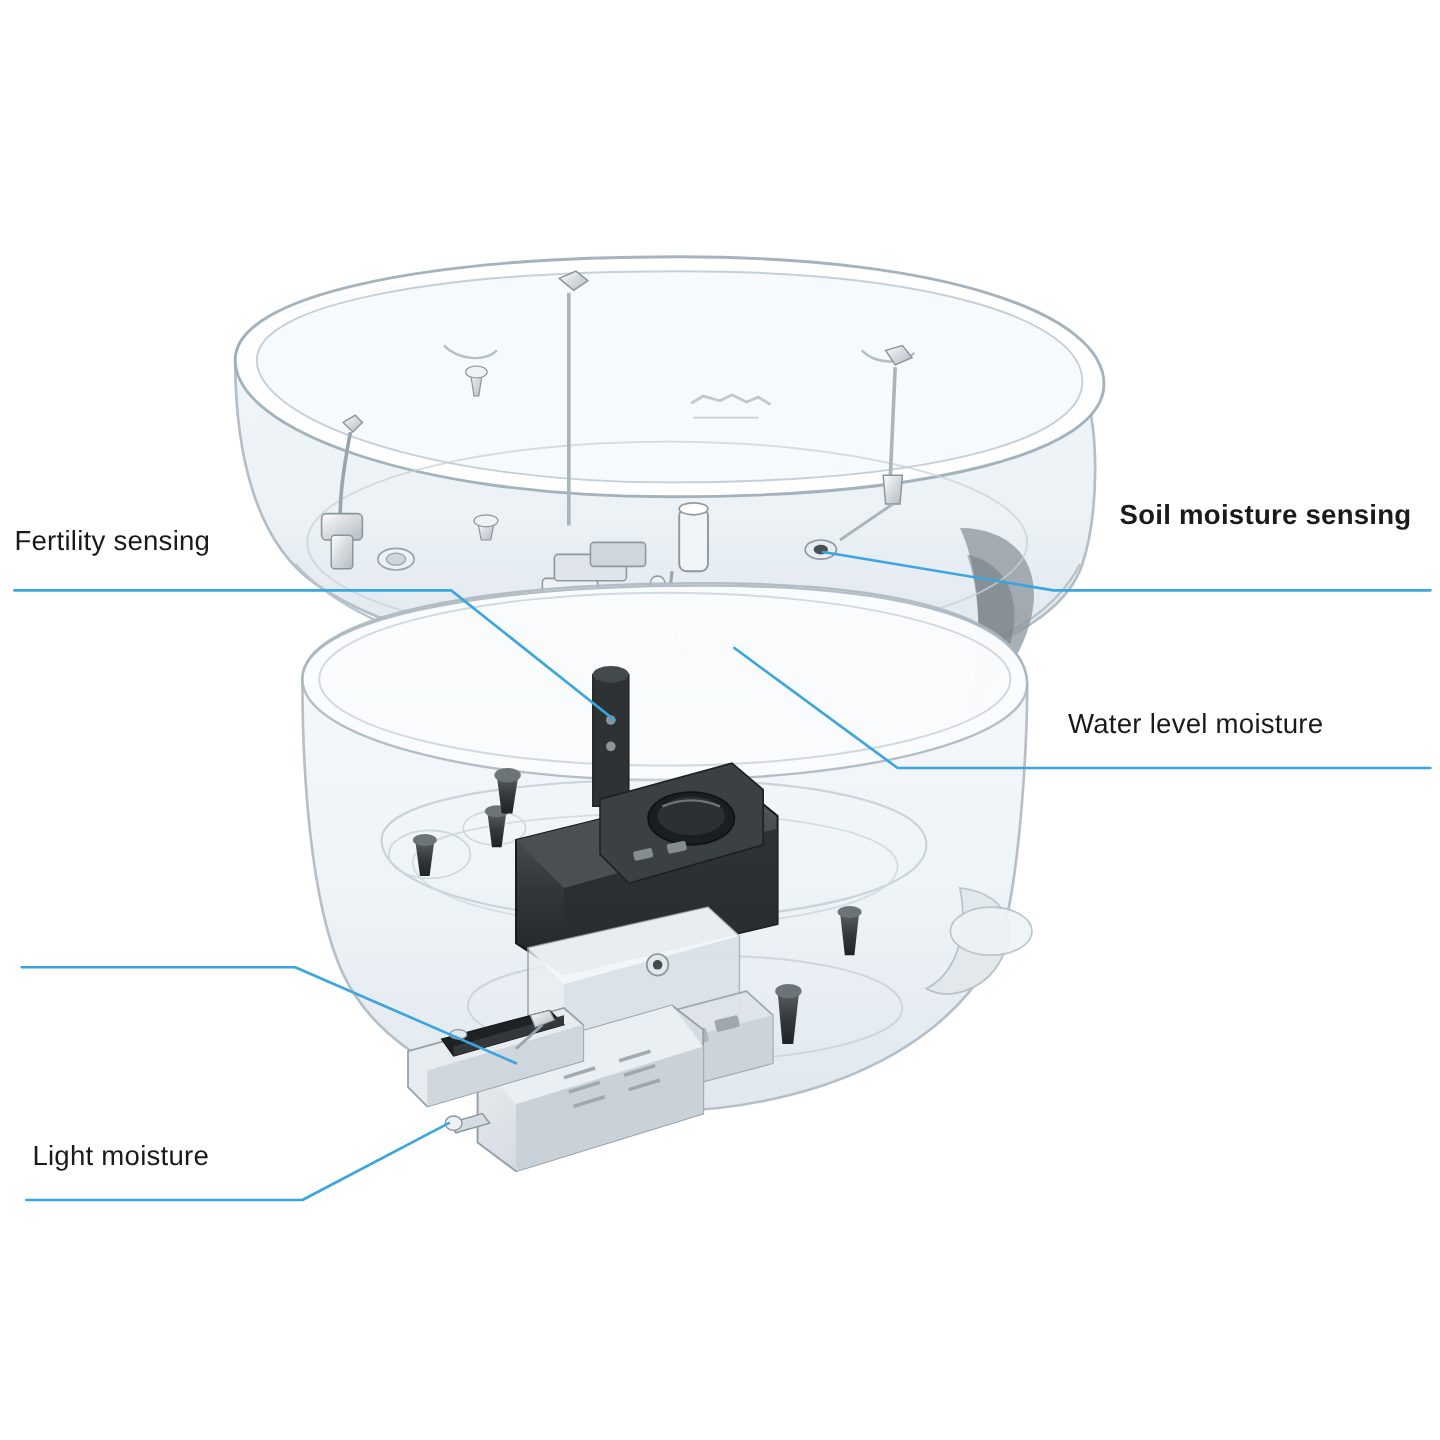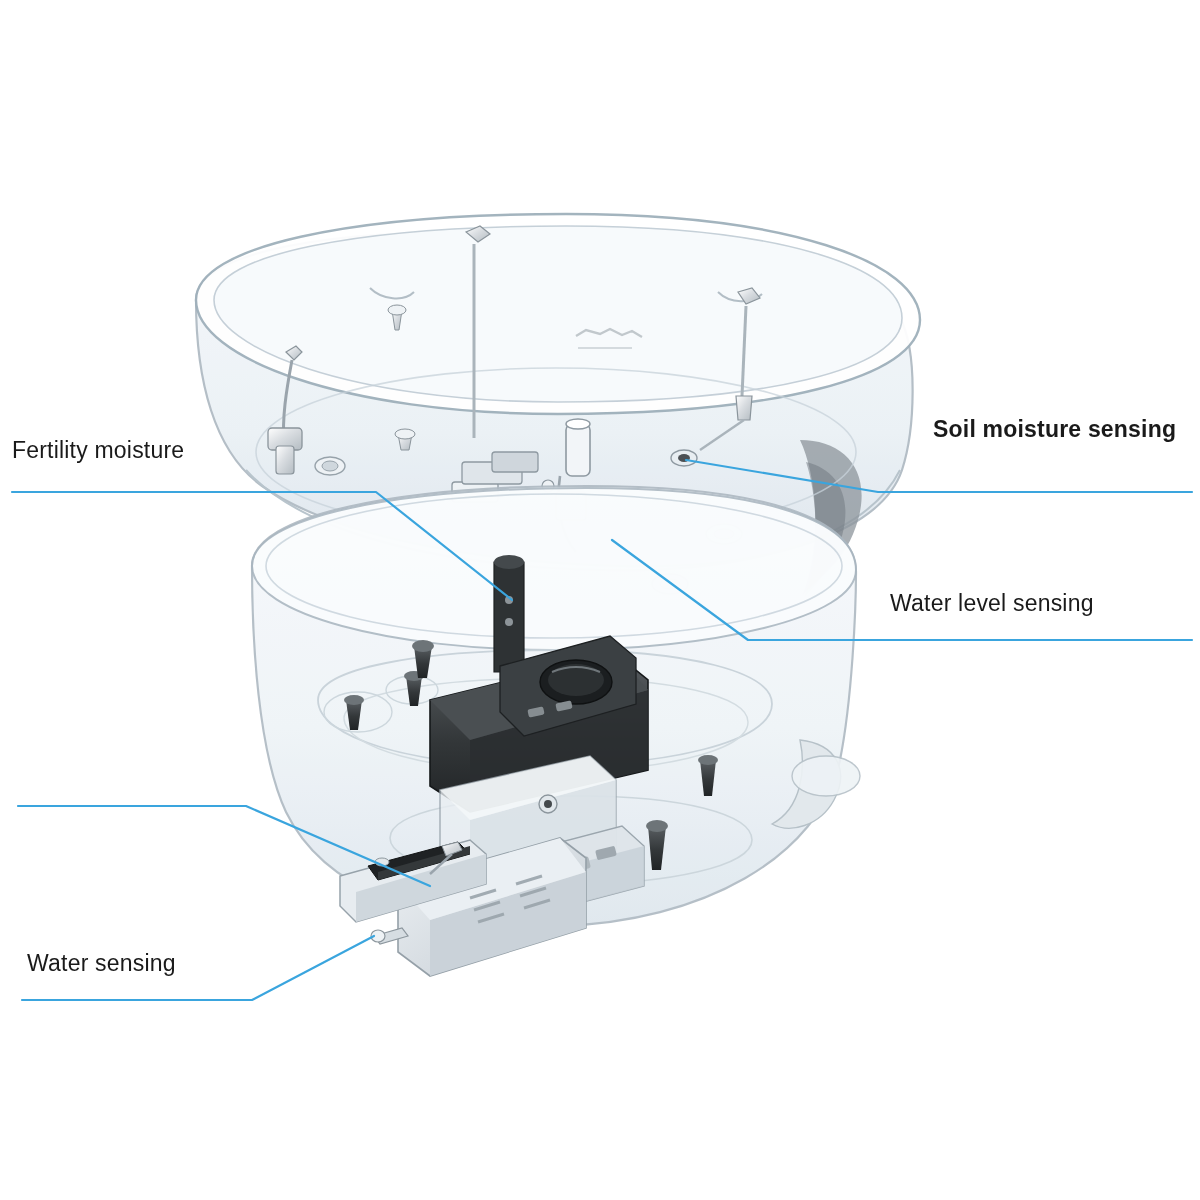--- a/index.html
+++ b/index.html
@@ -243,22 +243,22 @@
       <path d="M18,806 L246,806 L246,806 L430,886"></path>
 
       <path d="M22,1000 L252,1000 L252,1000 L374,936"></path>
 
       <path d="M1192,492 L880,492 L878,492 L686,460"></path>
 
       <path d="M1192,640 L748,640 L612,540"></path>
     </g>
   </svg>
 
-  <div class="callout-label" id="label-fertility">Fertility moisture</div>
-
-
-  <div class="callout-label" id="label-light">Water sensing</div>
+  <div class="callout-label" id="label-fertility">Fertility sensing</div>
+
+
+  <div class="callout-label" id="label-light">Light moisture</div>
 
   <div class="callout-label" id="label-soil">Soil moisture sensing</div>
 
-  <div class="callout-label" id="label-water">Water level sensing</div>
+  <div class="callout-label" id="label-water">Water level moisture</div>
 
 </div>
 
 </body></html>

